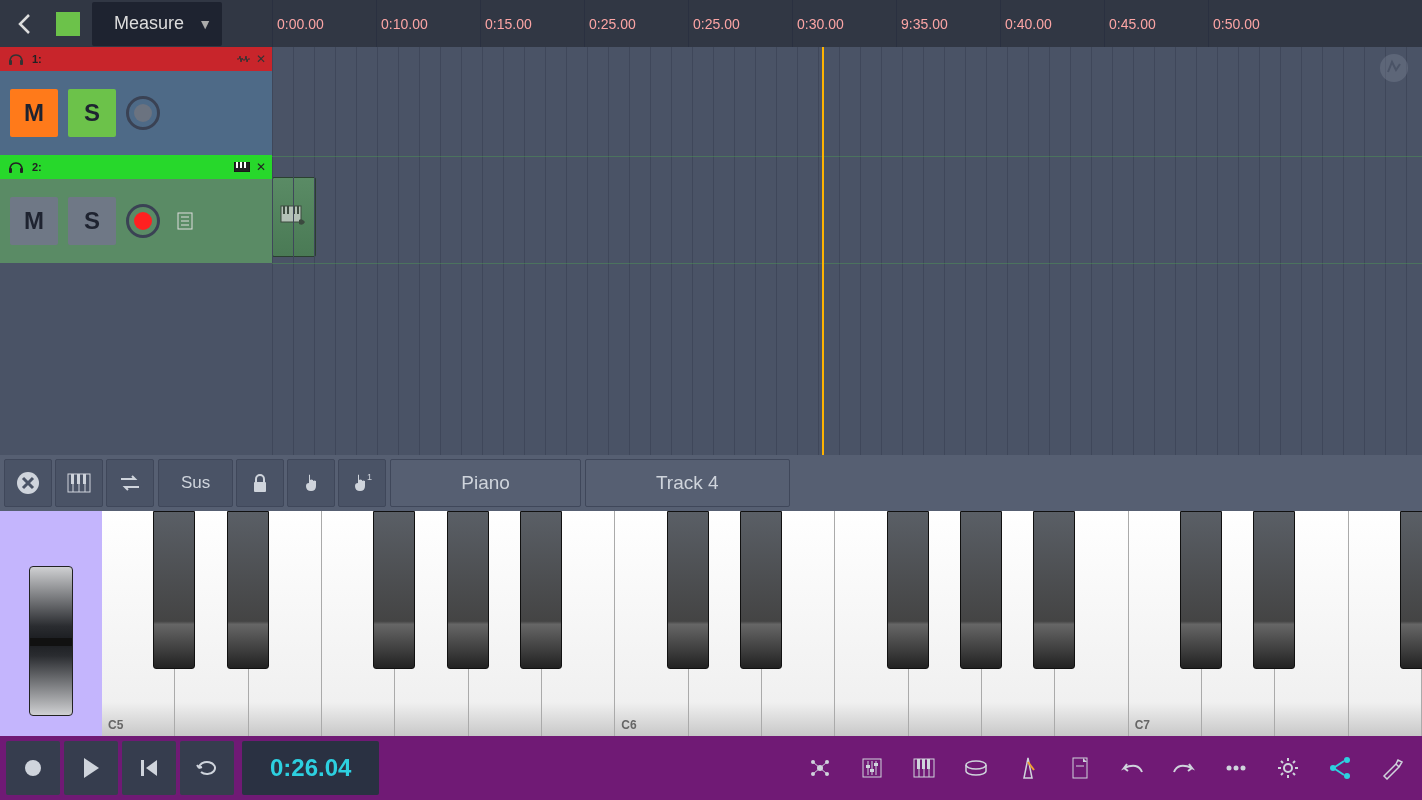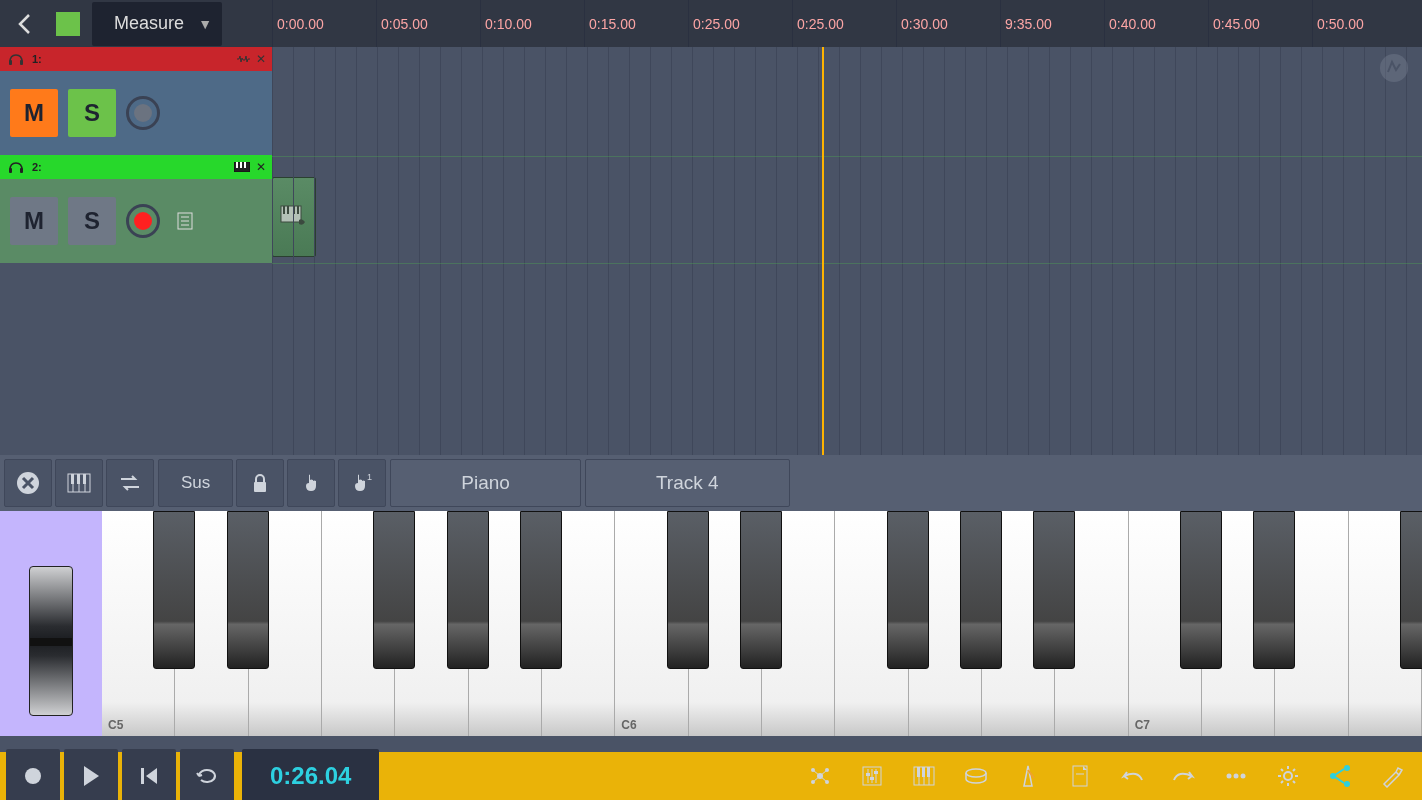--- a/index.html
+++ b/index.html
@@ -48,21 +48,21 @@
 .pb-group{display:flex;gap:3px}
 .pb-text{height:48px;padding:0 70px;display:flex;align-items:center;color:#cfd4dc;font-size:19px;border:1px solid #3f475a;border-radius:2px}
 .keyboard-area{position:absolute;left:0;top:511px;right:0;height:225px;background:#c4b5fd;display:flex}
 .modwheel{width:102px;display:flex;align-items:center;justify-content:center}
 .wheel{width:44px;height:150px;background:linear-gradient(#cfd0d2,#2a2c30 40%,#1a1c20 50%,#2a2c30 60%,#cfd0d2);border-radius:4px;border:1px solid #222;position:relative;margin-top:35px}
 .wheel::after{content:"";position:absolute;left:0;right:0;top:48%;height:8px;background:#111}
 .keys{position:relative;flex:1;height:225px;background:#1a1c20}
 .whitekey{position:absolute;top:0;bottom:0;background:linear-gradient(#fff,#f0f0f0 85%,#c8c8c8);border-right:1px solid #aaa}
 .whitekey .lbl{position:absolute;bottom:4px;left:6px;font-size:12px;color:#666;font-weight:bold}
 .blackkey{position:absolute;top:0;height:158px;background:linear-gradient(#5a5f66,#444 70%,#666 72%,#222);border-radius:0 0 3px 3px;z-index:2;border:1px solid #111}
-.bottombar{position:absolute;left:0;bottom:0;right:0;height:48px;background:#eab308;display:flex;align-items:center;padding:0 6px;gap:4px}
+.bottombar{position:absolute;left:0;bottom:0;right:0;height:64px;background:#701a75;display:flex;align-items:center;padding:0 6px;gap:4px}
 .bb-btn{width:54px;height:54px;background:#363d4e;border-radius:2px;display:flex;align-items:center;justify-content:center;color:#cfd4dc}
 .time-disp{height:54px;background:#2a3142;padding:0 28px;display:flex;align-items:center;color:#2dd0e0;font-size:24px;font-weight:bold;border-radius:2px;margin-left:4px}
 .bb-spacer{flex:1}
 .bb-icon{width:48px;height:48px;display:flex;align-items:center;justify-content:center;color:#cfd4dc}
 .bb-icon.share{color:#2dd0e0}
 svg{display:block}
 </style>
 </head>
 <body>
 
@@ -84,21 +84,20 @@
         <span></span>
         <span></span>
       </div>
   </div>
   <div class="mode-btn">
     <span>Measure</span>
     <span class="chev">▼</span>
   </div>
   <div class="ruler" id="ruler">
       <div class="tick">0:00.00</div>
-      <div class="tick">0:05.00</div>
       <div class="tick">0:10.00</div>
       <div class="tick">0:15.00</div>
       <div class="tick">0:25.00</div>
       <div class="tick">0:25.00</div>
       <div class="tick">0:30.00</div>
       <div class="tick">9:35.00</div>
       <div class="tick">0:40.00</div>
       <div class="tick">0:45.00</div>
       <div class="tick">0:50.00</div>
     </div>

